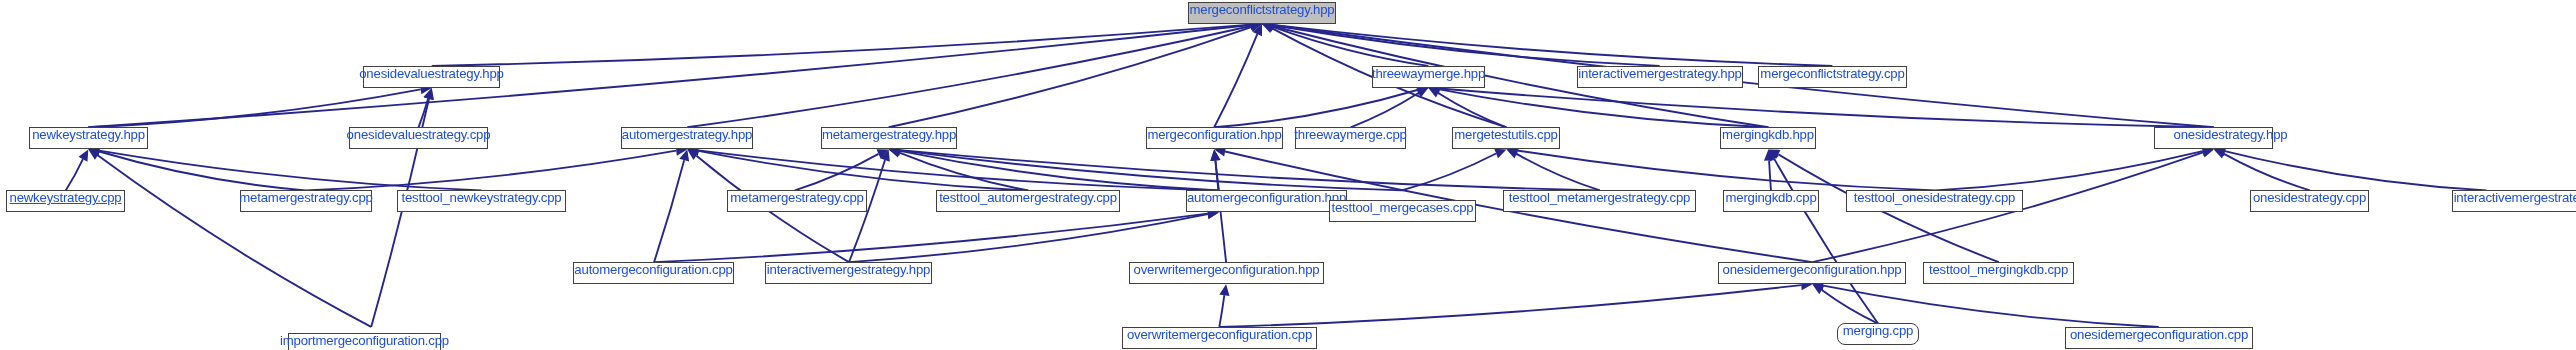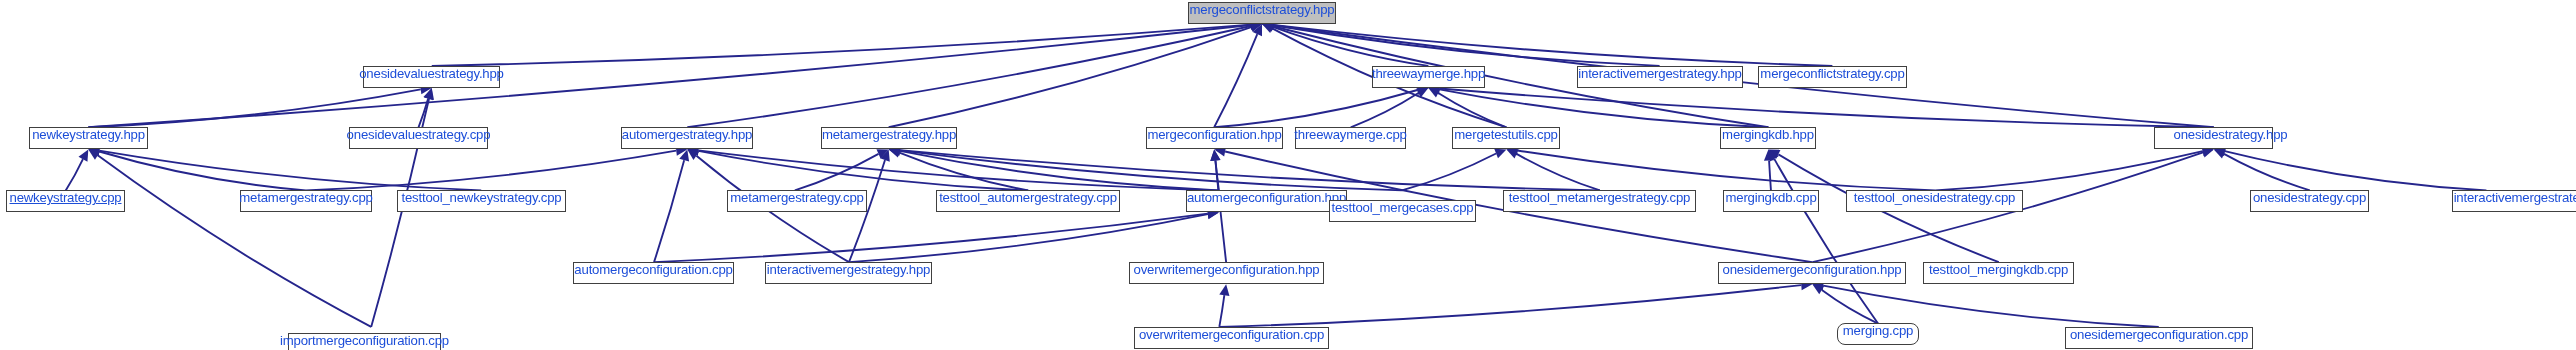--- a/index.html
+++ b/index.html
@@ -239,21 +239,21 @@
       </div>
       <div class="node" style="left: 1718px; top: 262px; width: 188px;">
         <span>onesidemergeconfiguration.hpp</span>
       </div>
       <div class="node" style="left: 1923px; top: 262px; width: 151px;">
         <span>testtool_mergingkdb.cpp</span>
       </div>
       <div class="node" style="left: 288px; top: 333px; width: 153px;">
         <span>importmergeconfiguration.cpp</span>
       </div>
-      <div class="node" style="left: 1122px; top: 327px; width: 195px; margin-left: 12px;">
+      <div class="node" style="left: 1122px; top: 327px; width: 195px;">
         <span>overwritemergeconfiguration.cpp</span>
       </div>
       <div class="node" style="left: 1837px; top: 323px; width: 82px; border-radius: 8px;">
         <span>merging.cpp</span>
       </div>
       <div class="node" style="left: 2065px; top: 327px; width: 188px;">
         <span>onesidemergeconfiguration.cpp</span>
       </div>
     </div>
 

